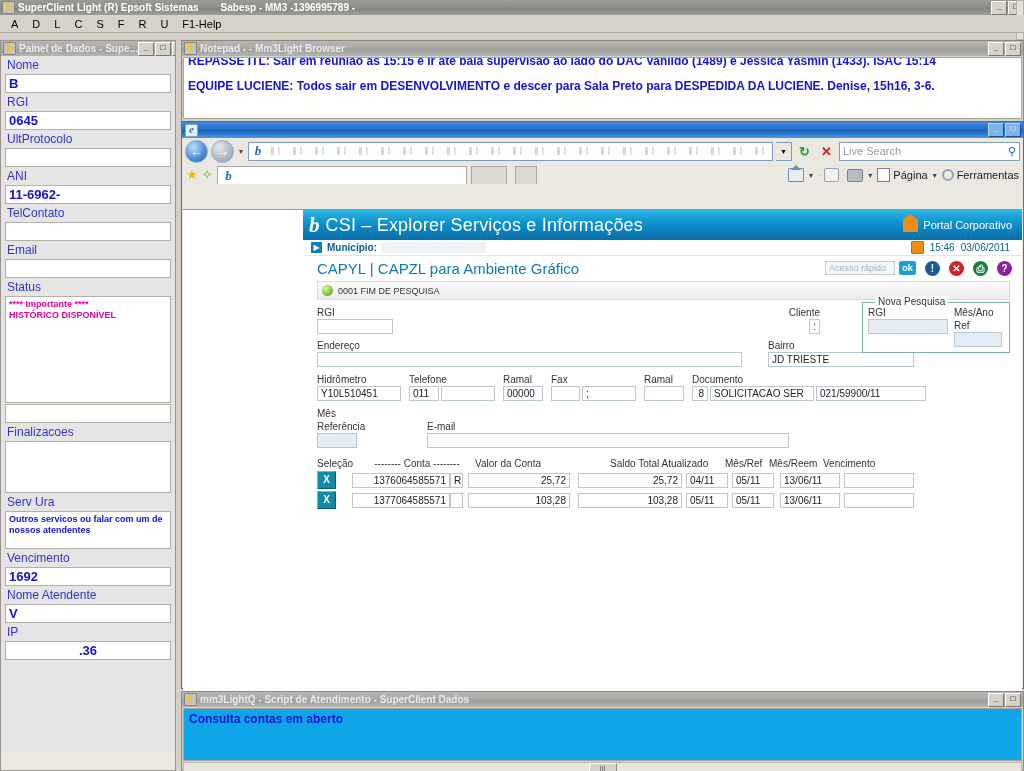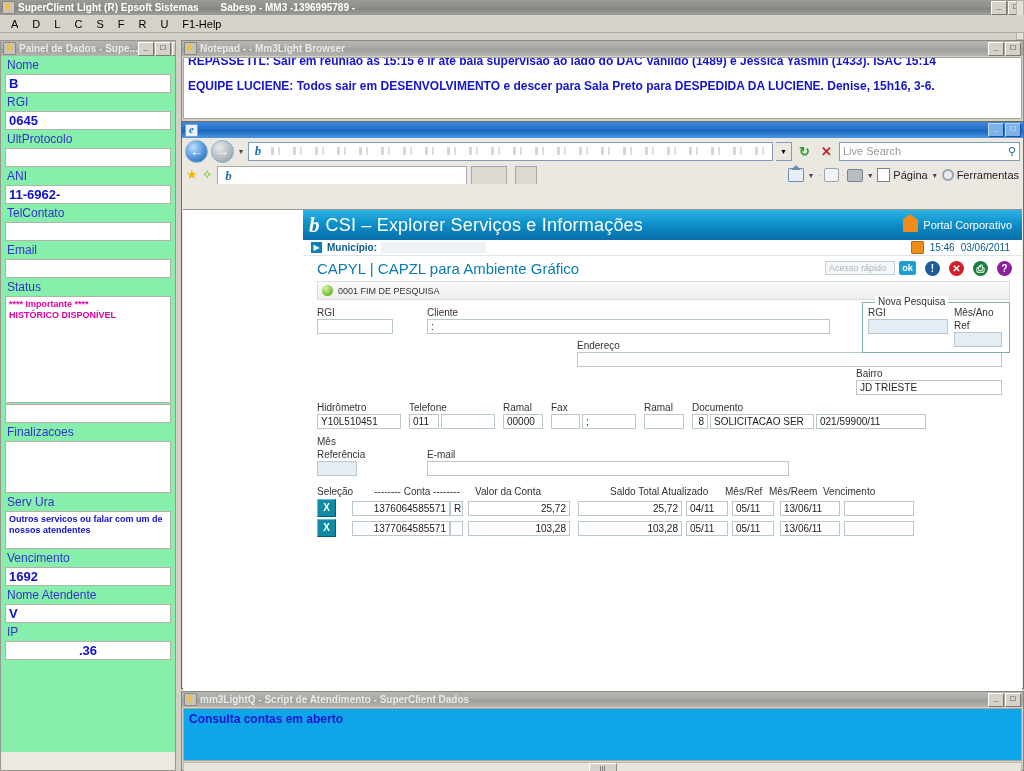--- a/index.html
+++ b/index.html
@@ -50,21 +50,21 @@
   #menubar{
     position:absolute;left:0;top:15px;width:1024px;height:17px;
     background:#d6d2ca;border-bottom:1px solid #b0aca4;
     display:flex;align-items:center;gap:0px;padding-left:4px;
   }
   #menubar span{padding:1px 7px;font-size:11px;color:#000;}
 
   
   #painel{
     position:absolute;left:0;top:40px;width:176px;height:725px;
-    background:#86efac;border:1px solid #9a968e;box-sizing:border-box;
+    background:#e5e5e5;border:1px solid #9a968e;box-sizing:border-box;
   }
   #painel .body{padding:0 4px;}
   .pf-label{color:#3333cc;font-size:12px;line-height:15px;padding:2px 2px 1px 2px;}
   .pf-input{
     background:#fff;border:1px solid #b5b1a9;box-sizing:border-box;
     width:100%;height:19px;line-height:17px;padding:0 3px;
     color:#1111cc;font-weight:bold;font-size:13px;
     white-space:nowrap;overflow:hidden;
   }
   .pf-input.empty{font-weight:normal;}
@@ -493,27 +493,27 @@
               <span class="inp grey" style="width:48px;"></span>
             </span>
           </div>
         </div>
 
         <div class="row">
           <span class="fg" style="width:76px;">
             <span class="lbl">RGI</span>
             <span class="inp"></span>
           </span>
-          <span class="fg" style="width:403px;margin-left:26px;">
+          <span class="fg" style="width:403px;margin-left:16px;align-items:flex-end;">
             <span class="lbl">Cliente</span>
             <span class="inp">:</span>
           </span>
         </div>
 
-        <div class="row" style="margin-top:5px;flex-direction:column;">
+        <div class="row" style="margin-top:5px;">
           <span class="fg" style="width:425px;">
             <span class="lbl">Endereço</span>
             <span class="inp"></span>
           </span>
           <span class="fg" style="width:146px;margin-left:18px;">
             <span class="lbl">Bairro</span>
             <span class="inp">JD TRIESTE</span>
           </span>
         </div>
 

